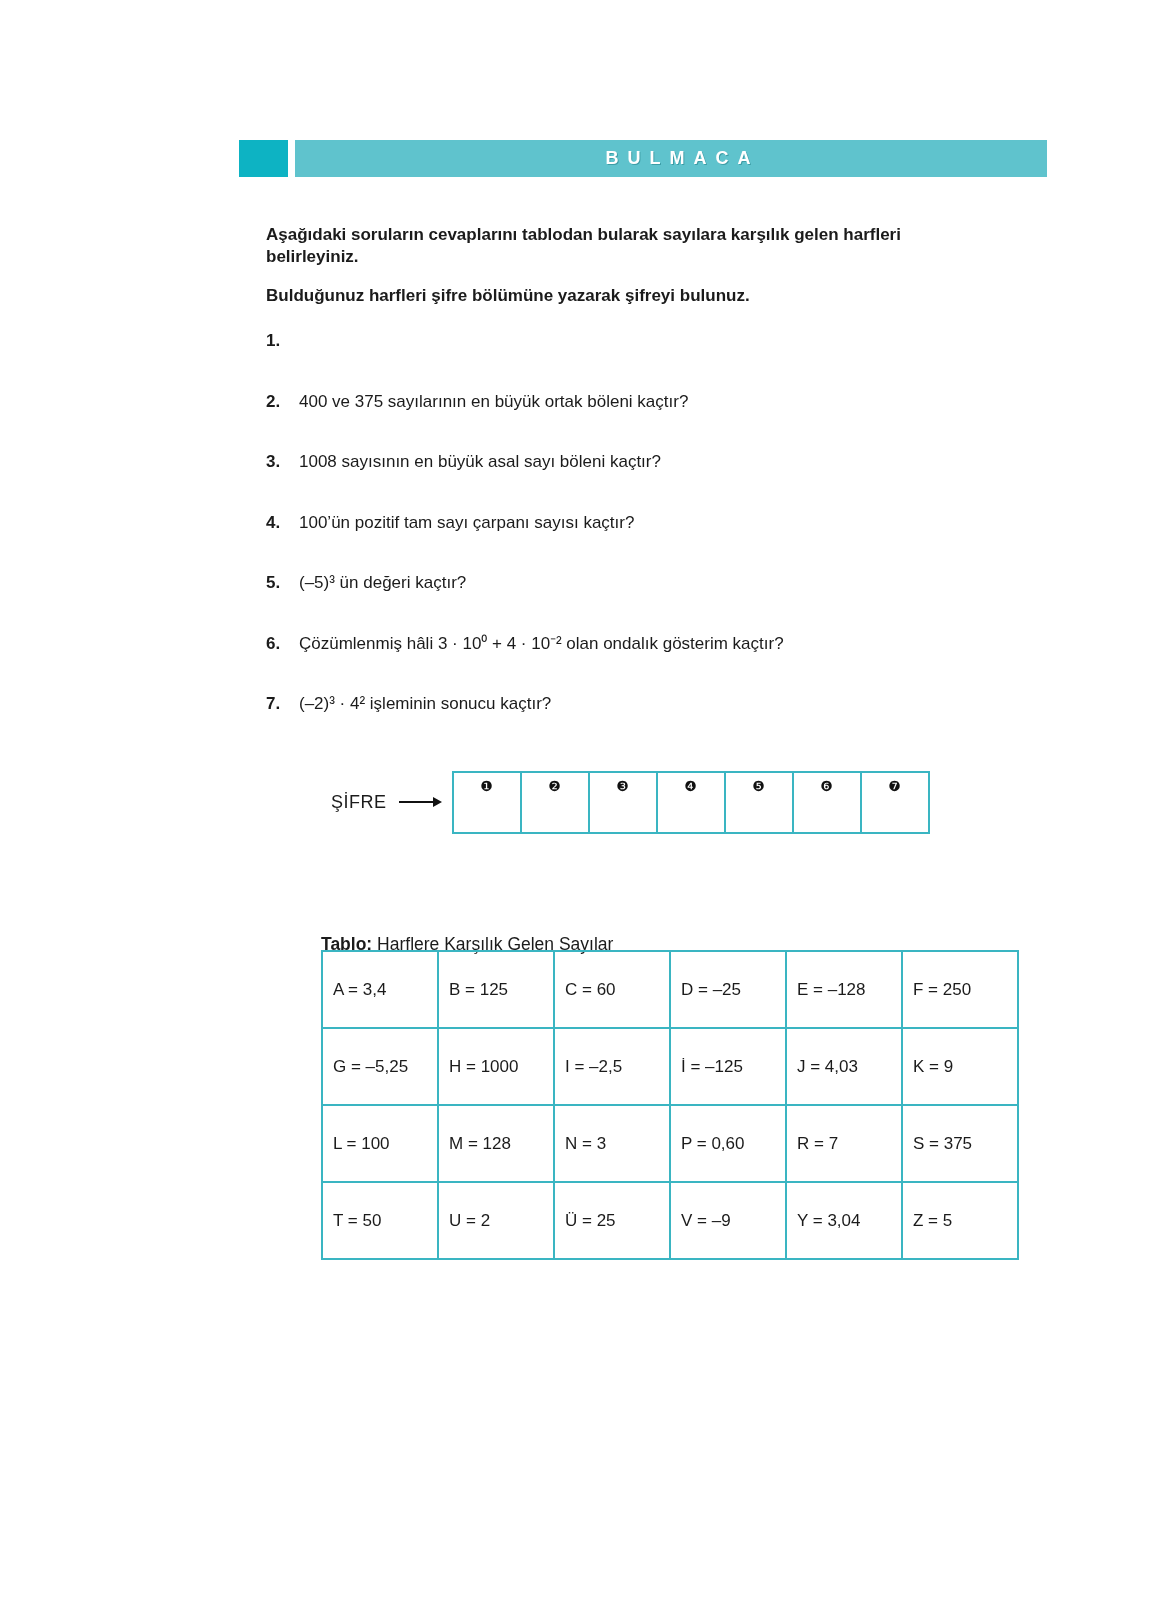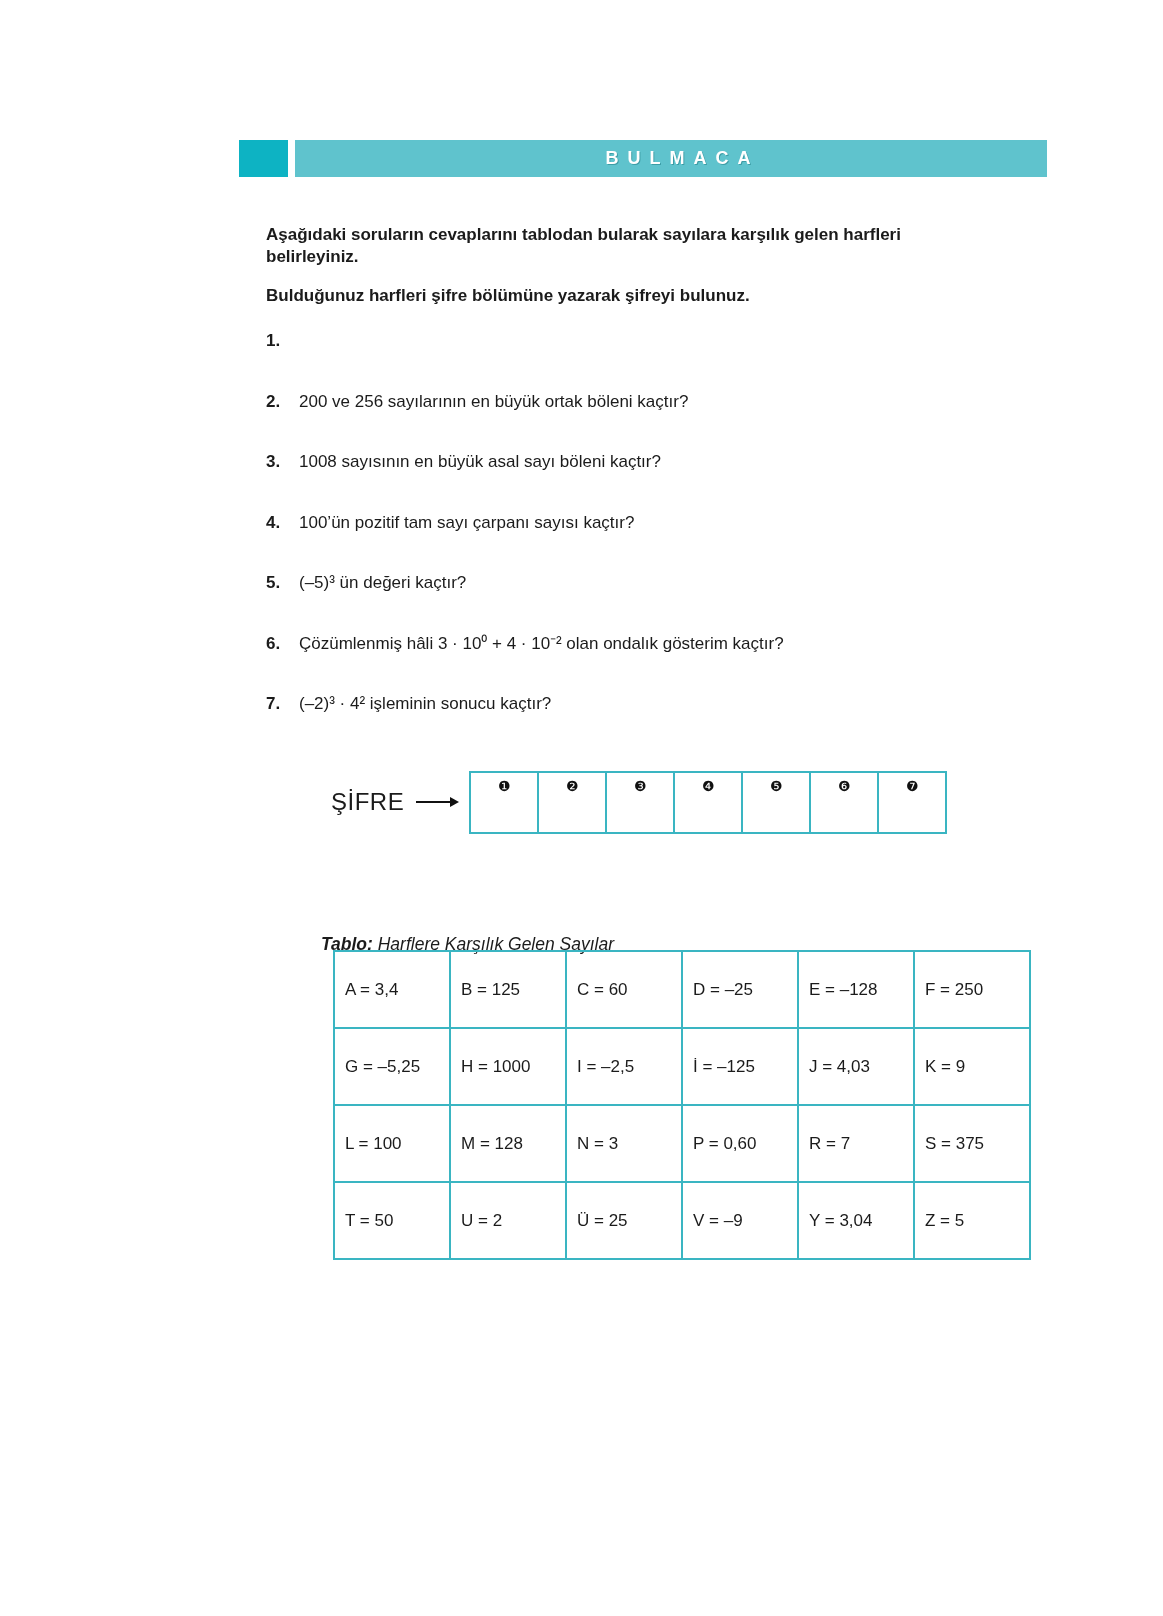--- a/index.html
+++ b/index.html
@@ -42,44 +42,44 @@
   .intro-1 { top: 207px; }
   .intro-2 { top: 268px; }
 
   
   .questions { position: absolute; top: 330px; left: 150px; right: 100px; }
   .question { display: flex; margin-bottom: 39px; font-size: 17px; line-height: 21.5px; }
   .qnum { font-weight: bold; width: 33px; flex: 0 0 auto; }
 
   
   .cipher { position: absolute; top: 773px; left: 215px; display: flex; align-items: center; height: 58px; }
-  .cipher-label { font-size: 24px; letter-spacing: 0.5px; }
+  .cipher-label { font-size: 18px; letter-spacing: 0.5px; }
   .arrow { display: flex; align-items: center; margin: 0 10px 0 12px; }
   .arrow-line { width: 34px; height: 2px; background: #111111; }
   .arrow-head {
     width: 0; height: 0;
     border-left: 9px solid #111111;
     border-top: 5px solid transparent;
     border-bottom: 5px solid transparent;
   }
   .cipher-boxes { display: flex; border: 2px solid #3ab5c2; background: #ffffff; }
   .cipher-cell {
     width: 66px; height: 54px;
     border-left: 2px solid #3ab5c2;
     display: flex; justify-content: center; align-items: flex-start;
     padding-top: 5px; font-size: 14px; color: #111111;
   }
   .cipher-cell:first-child { border-left: none; }
 
   
-  .table-caption { position: absolute; top: 916px; left: 205px; font-size: 17.5px; font-style: italic; }
+  .table-caption { position: absolute; top: 916px; left: 205px; font-size: 17.5px; }
   .table-caption b { font-weight: bold; }
 
   
-  .letters-table { position: absolute; top: 950px; left: 205px; border-collapse: collapse; margin-left: 12px; }
+  .letters-table { position: absolute; top: 950px; left: 205px; border-collapse: collapse; }
   .letters-table td {
     width: 103px; height: 73px;
     border: 2px solid #3ab5c2;
     font-size: 17px; padding-left: 10px; vertical-align: middle;
     white-space: nowrap;
   }
 
   
   .page-number {
     position: absolute; top: 1452px; left: 0; width: 1128px;
@@ -101,21 +101,21 @@
 
   <p class="intro intro-2">Bulduğunuz harfleri şifre bölümüne yazarak şifreyi bulunuz.</p>
   <p class="intro intro-1">Aşağıdaki soruların cevaplarını tablodan bularak sayılara karşılık gelen harfleri belirleyiniz.</p>
 
   <div class="questions">
     <div class="question">
       <span class="qnum">1.</span>
     </div>
     <div class="question">
       <span class="qnum">2.</span>
-      <span class="qtext">200 ve 256 sayılarının en büyük ortak böleni kaçtır?</span>
+      <span class="qtext">400 ve 375 sayılarının en büyük ortak böleni kaçtır?</span>
     </div>
     <div class="question">
       <span class="qnum">3.</span>
       <span class="qtext">1008 sayısının en büyük asal sayı böleni kaçtır?</span>
     </div>
     <div class="question">
       <span class="qnum">4.</span>
       <span class="qtext">100’ün pozitif tam sayı çarpanı sayısı kaçtır?</span>
     </div>
     <div class="question">

